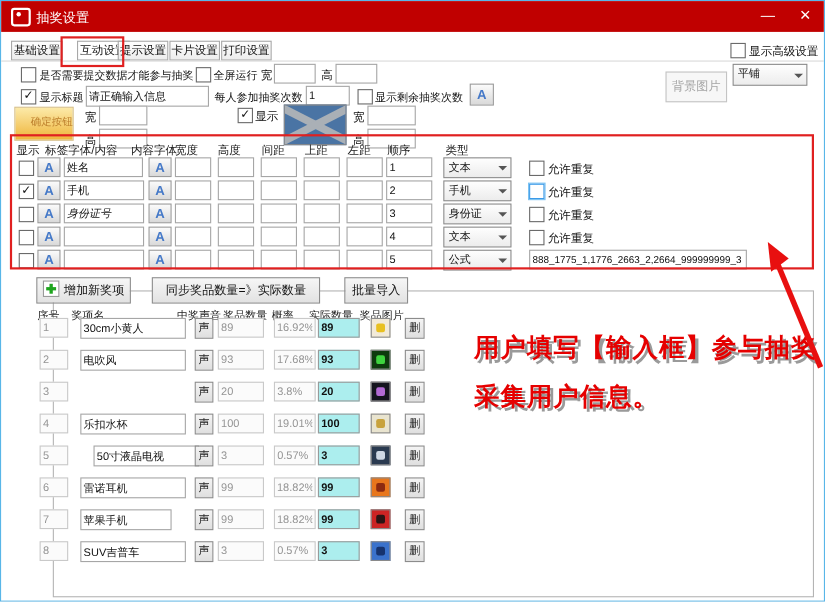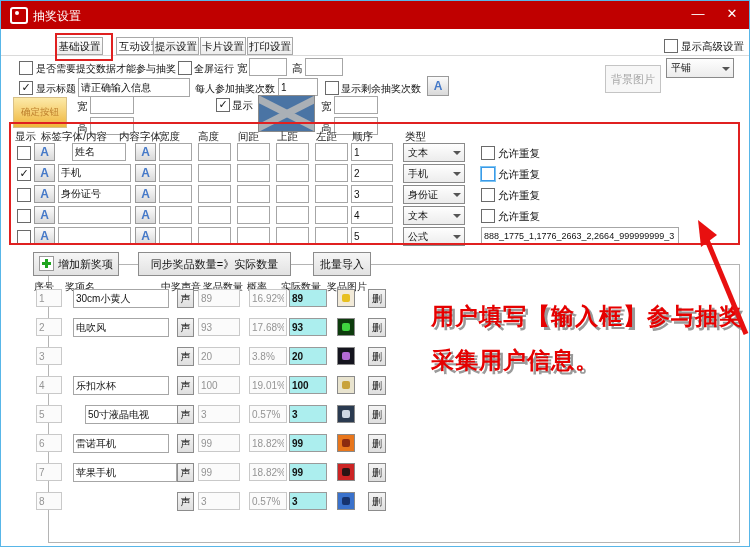--- a/index.html
+++ b/index.html
@@ -6,42 +6,42 @@
   #win{position:relative;width:750px;height:547px;background:#fff;border:1px solid #58b6e8;
        box-sizing:border-box;overflow:hidden;font-family:"Liberation Sans","DejaVu Sans",sans-serif;color:#111;}
   
   .titlebar{position:absolute;left:0;top:0;right:0;height:28px;background:#c00000;}
   .appicon{position:absolute;left:9px;top:6px;width:14px;height:13px;border:2px solid #ffffff;border-radius:3px;background:#c00000;}
   .appicon i{position:absolute;left:3px;top:2px;width:4px;height:4px;background:#fff;border-radius:50%;}
   .apptitle{position:absolute;left:32px;top:7px;font-size:12px;color:#fff;}
   .wbtn{position:absolute;top:0;width:30px;height:28px;color:#fff;font-size:13px;text-align:center;line-height:26px;cursor:default;}
   
   .tab{position:absolute;top:36px;height:18px;line-height:17px;font-size:10.5px;text-align:center;
-       background:linear-gradient(#fefefe,#ededed);border:1px solid #a8a8a8;box-sizing:border-box;white-space:nowrap;margin-left:46px;}
+       background:linear-gradient(#fefefe,#ededed);border:1px solid #a8a8a8;box-sizing:border-box;white-space:nowrap;}
   .tab.active{background:#fff;}
   .tabhl{position:absolute;left:54px;top:32px;width:54px;height:24px;border:2px solid #e02020;z-index:3;}
   .tabline{position:absolute;left:0;top:54px;width:750px;height:1px;background:#dadada;}
   
   .ckb{position:absolute;width:12px;height:12px;border:1px solid #6a6a6a;background:#fff;font-size:11px;line-height:11px;text-align:center;color:#111;}
   .ckb.hl{border-color:#3b9ae8;box-shadow:0 0 0 1px #7cc3f2;}
   .lbl{position:absolute;font-size:10.5px;white-space:nowrap;color:#111;}
   .tin{position:absolute;height:18px;border:1px solid #a6a6a6;background:#fff;font-size:10px;padding:0 2px;
        box-sizing:border-box;font-family:inherit;color:#111;outline:none;}
   .tin.ro{background:#fbfbfb;color:#949494;border-color:#c9c9c9;}
   .tin.cy{background:#aceeee;color:#111;border-color:#9a9a9a;font-weight:bold;}
   .abtn{position:absolute;width:21px;height:18px;background:linear-gradient(#fbfbfb,#d9d9d9);border:1px solid #9a9a9a;
         color:#4579c8;font-weight:bold;font-size:12px;text-align:center;line-height:16px;box-sizing:border-box;}
   .combo{position:absolute;height:19px;background:linear-gradient(#fefefe,#ececec);border:1px solid #8a8a8a;
          box-sizing:border-box;font-size:10px;line-height:17px;padding:0 14px 0 4px;white-space:nowrap;}
   .carrot{position:absolute;right:3px;top:7px;width:0;height:0;border-left:4px solid transparent;border-right:4px solid transparent;border-top:4px solid #555;}
   .sbtn{position:absolute;width:17px;height:19px;background:linear-gradient(#f4f4f4,#dfdfdf);border:1px solid #8c8c8c;
         font-size:10px;text-align:center;line-height:18px;box-sizing:border-box;color:#222;}
   
   .imgbtn{position:absolute;left:12px;top:96px;width:52px;height:29px;background:linear-gradient(#fceaa9,#efb53b);
-          border:1px solid #d8c088;color:#bd7f2c;font-size:9.5px;text-align:center;line-height:28px;}
+          border:1px solid #d8c088;color:#bd7f2c;font-size:9.5px;text-align:right;line-height:28px;}
   .ximg{position:absolute;left:257px;top:94px;width:55px;height:35px;background:#4a74a4;border:1px solid #8a8a8a;overflow:hidden;}
   .xbar{position:absolute;left:-10px;top:14px;width:76px;height:7px;background:#aab0b6;}
   .xbar.b1{transform:rotate(27deg);} .xbar.b2{transform:rotate(-27deg);}
   
   .redbox{position:absolute;left:8px;top:121px;width:731px;height:123px;border:2px solid #e02020;box-sizing:border-box;z-index:2;pointer-events:none;}
   .ann{position:absolute;font-size:23px;font-weight:bold;color:#e60000;letter-spacing:1px;white-space:nowrap;
        text-shadow:3px 3px 0 #9a9a9a;font-family:"DejaVu Sans",sans-serif;z-index:4;}
   #arrowsvg{position:absolute;left:0;top:0;z-index:4;pointer-events:none;}
   
   .lchead{position:absolute;top:129px;font-size:10.5px;color:#222;white-space:nowrap;}
@@ -136,21 +136,21 @@
   <span class="lchead" style="left:197px">高度</span>
   <span class="lchead" style="left:237px">间距</span>
   <span class="lchead" style="left:276px">上距</span>
   <span class="lchead" style="left:315px">左距</span>
   <span class="lchead" style="left:351px">顺序</span>
   <span class="lchead" style="left:404px">类型</span>
 
   <div class="lcrow" style="top:142px">
     <span class="ckb" style="left:16px;top:3px"></span>
     <span class="abtn" style="left:33px">A</span>
-    <input class="tin" style="left: 71px; width: 54px;" value="姓名">
+    <input class="tin" style="left: 57px; width: 72px;" value="姓名">
     <span class="abtn" style="left:134px">A</span>
     <input class="tin" style="left: 158px; width: 33px;">
     <input class="tin" style="left: 197px; width: 33px;">
     <input class="tin" style="left: 236px; width: 33px;">
     <input class="tin" style="left: 275px; width: 33px;">
     <input class="tin" style="left: 314px; width: 33px;">
     <input class="tin" style="left: 350px; width: 42px;" value="1">
     <div class="combo" style="left:402px;width:62px">
       <span>文本</span>
       <span class="carrot"></span>
@@ -174,21 +174,21 @@
       <span>手机</span>
       <span class="carrot"></span>
     </div>
     <span class="ckb hl" style="left:480px;top:3px"></span>
     <span class="lbl" style="left:497px;top:4px">允许重复</span>
   </div>
 
   <div class="lcrow" style="top:184px">
     <span class="ckb" style="left:16px;top:3px"></span>
     <span class="abtn" style="left:33px">A</span>
-    <input class="tin" style="left: 57px; width: 73px;" value="身份证号">
+    <input class="tin" style="left: 57px; width: 73px; font-style: italic;" value="身份证号">
     <span class="abtn" style="left:134px">A</span>
     <input class="tin" style="left: 158px; width: 33px;">
     <input class="tin" style="left: 197px; width: 33px;">
     <input class="tin" style="left: 236px; width: 33px;">
     <input class="tin" style="left: 275px; width: 33px;">
     <input class="tin" style="left: 314px; width: 33px;">
     <input class="tin" style="left: 350px; width: 42px;" value="3">
     <div class="combo" style="left:402px;width:62px">
       <span>身份证</span>
       <span class="carrot"></span>
@@ -314,32 +314,33 @@
     <input class="tin ro" style="left: 197px; width: 42px;" value="99">
     <input class="tin ro" style="left: 248px; width: 38px;" value="18.82%">
     <input class="tin cy" style="left: 288px; width: 38px;" value="99">
     <span class="picon" style="left: 336px; background: rgb(232, 118, 28);">
         <i style="background: rgb(140, 42, 16);"></i>
       </span>
     <span class="sbtn" style="left:367px;width:18px">删</span>
   </div>
   <div class="prow" style="top:462px">
     <input class="tin ro" style="left: 35px; width: 26px;" value="7">
-    <input class="tin" style="left: 72px; width: 104px; height: 19px;" value="苹果手机">
+    <input class="tin" style="left: 72px; width: 83px; height: 19px;" value="苹果手机">
     <span class="sbtn" style="left:176px">声</span>
     <input class="tin ro" style="left: 197px; width: 42px;" value="99">
     <input class="tin ro" style="left: 248px; width: 38px;" value="18.82%">
     <input class="tin cy" style="left: 288px; width: 38px;" value="99">
     <span class="picon" style="left: 336px; background: rgb(204, 36, 36);">
         <i style="background: rgb(42, 20, 20);"></i>
       </span>
     <span class="sbtn" style="left:367px;width:18px">删</span>
   </div>
   <div class="prow" style="top:491px">
     <input class="tin ro" style="left: 35px; width: 26px;" value="8">
+    <input class="tin" style="left: 72px; width: 96px; height: 19px;" value="SUV吉普车">
     <span class="sbtn" style="left:176px">声</span>
     <input class="tin ro" style="left: 197px; width: 42px;" value="3">
     <input class="tin ro" style="left: 248px; width: 38px;" value="0.57%">
     <input class="tin cy" style="left: 288px; width: 38px;" value="3">
     <span class="picon" style="left: 336px; background: rgb(58, 114, 204);">
         <i style="background: rgb(22, 51, 110);"></i>
       </span>
     <span class="sbtn" style="left:367px;width:18px">删</span>
   </div>
 

